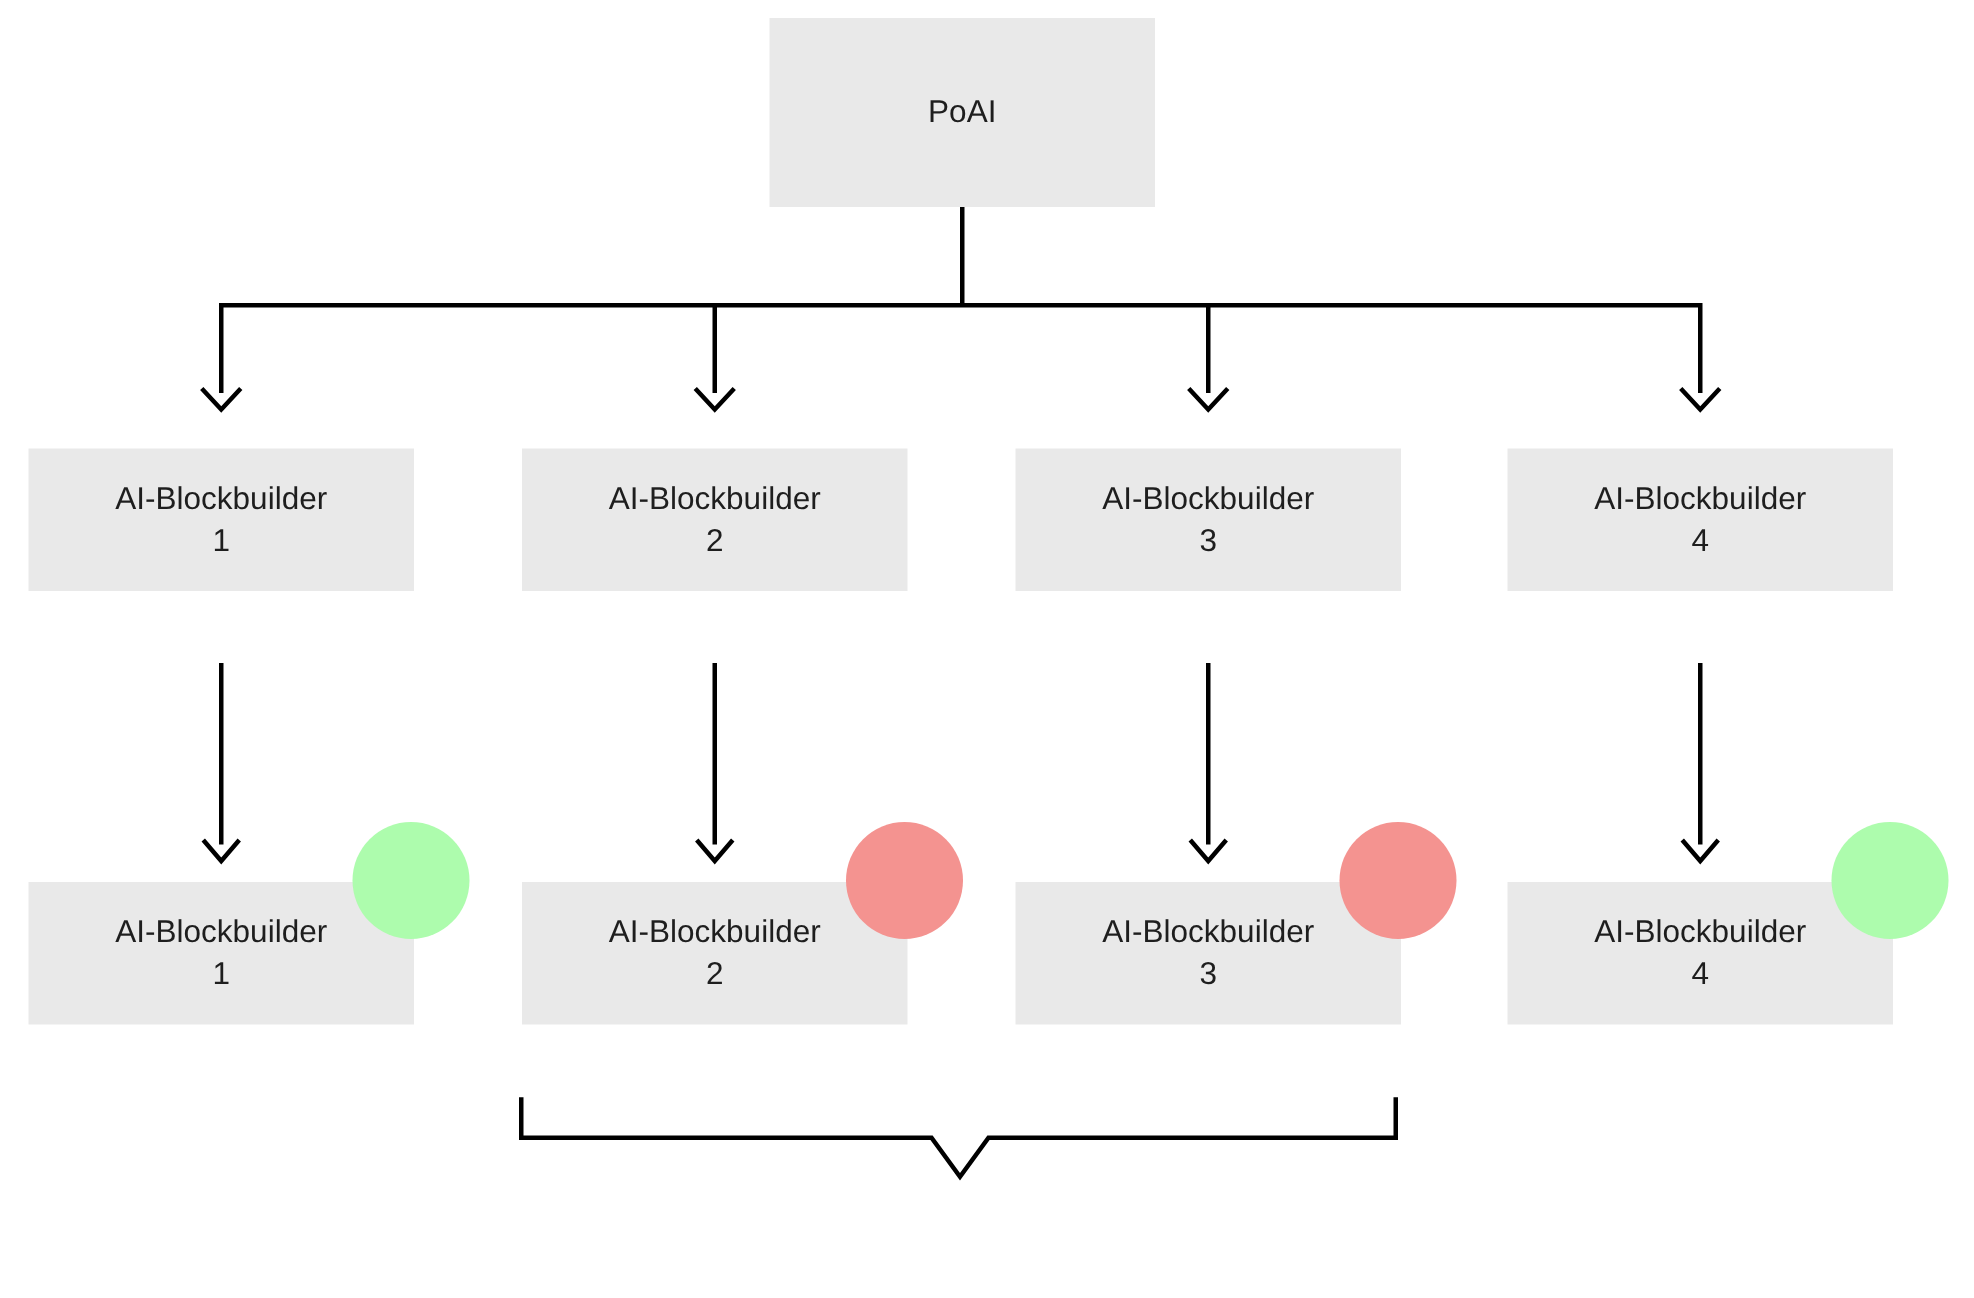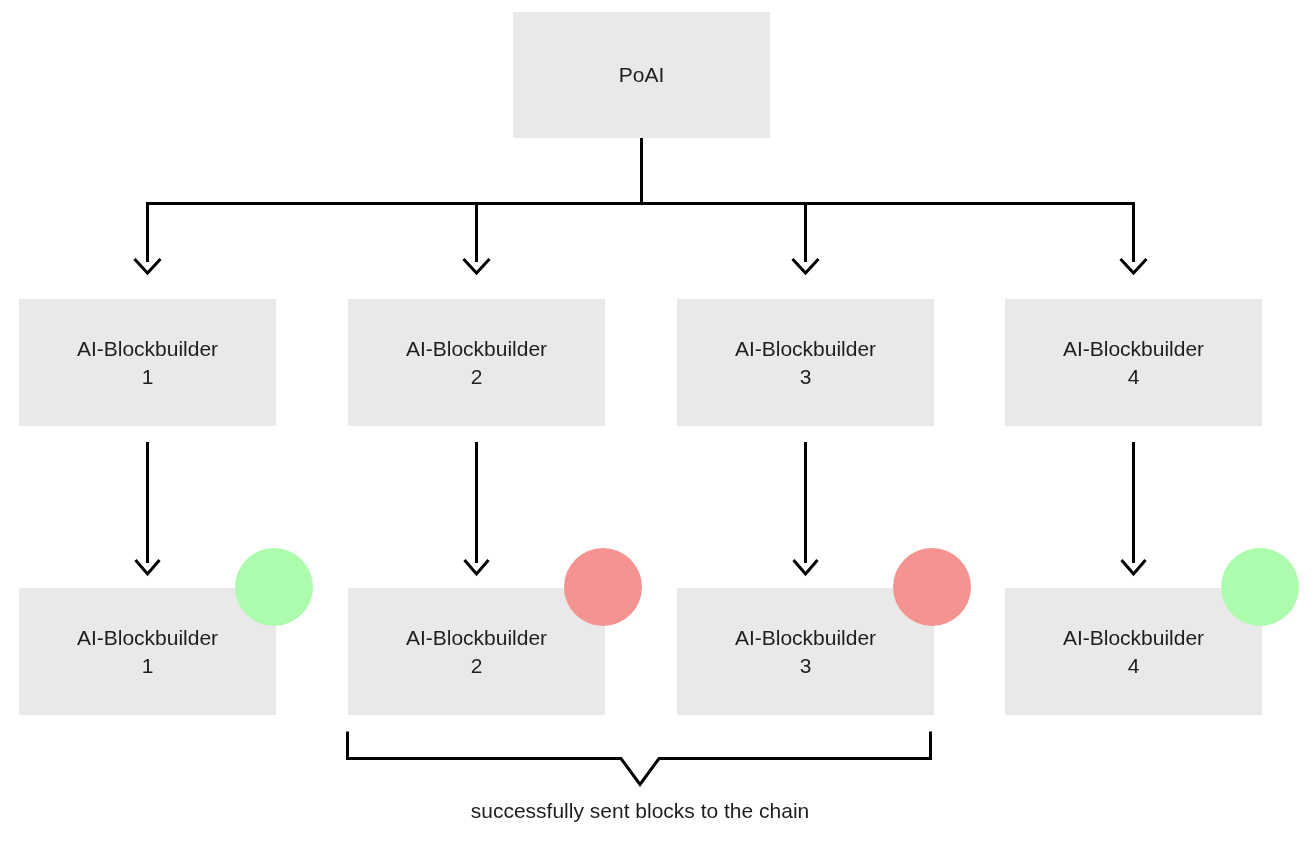--- a/index.html
+++ b/index.html
@@ -19,21 +19,21 @@
   .connector-svg {
     position: absolute;
     left: 0;
     top: 0;
     width: 1316px;
     height: 865px;
   }
   .node {
     position: absolute;
     width: 257px;
-    height: 127px;
+    height: 95px;
     background: #e9e9e9;
     display: flex;
     flex-direction: column;
     align-items: center;
     justify-content: center;
     text-align: center;
     color: #1e1e1e;
     font-size: 21px;
     line-height: 28px;
     z-index: 1;
@@ -131,16 +131,15 @@
     <span>AI-Blockbuilder</span>
     <span>4</span>
   </div>
 
   <div class="status-circle" style="left: 235px; top: 548px; background-color: rgb(173, 252, 173);"></div>
   <div class="status-circle" style="left: 564px; top: 548px; background-color: rgb(244, 147, 144);"></div>
   <div class="status-circle" style="left: 893px; top: 548px; background-color: rgb(244, 147, 144);"></div>
   <div class="status-circle" style="left: 1221px; top: 548px; background-color: rgb(173, 252, 173);"></div>
 
   <div class="caption">
-    <div>successfully sent blocks to the chain</div>
   </div>
 
 </div>
 
 </body></html>

